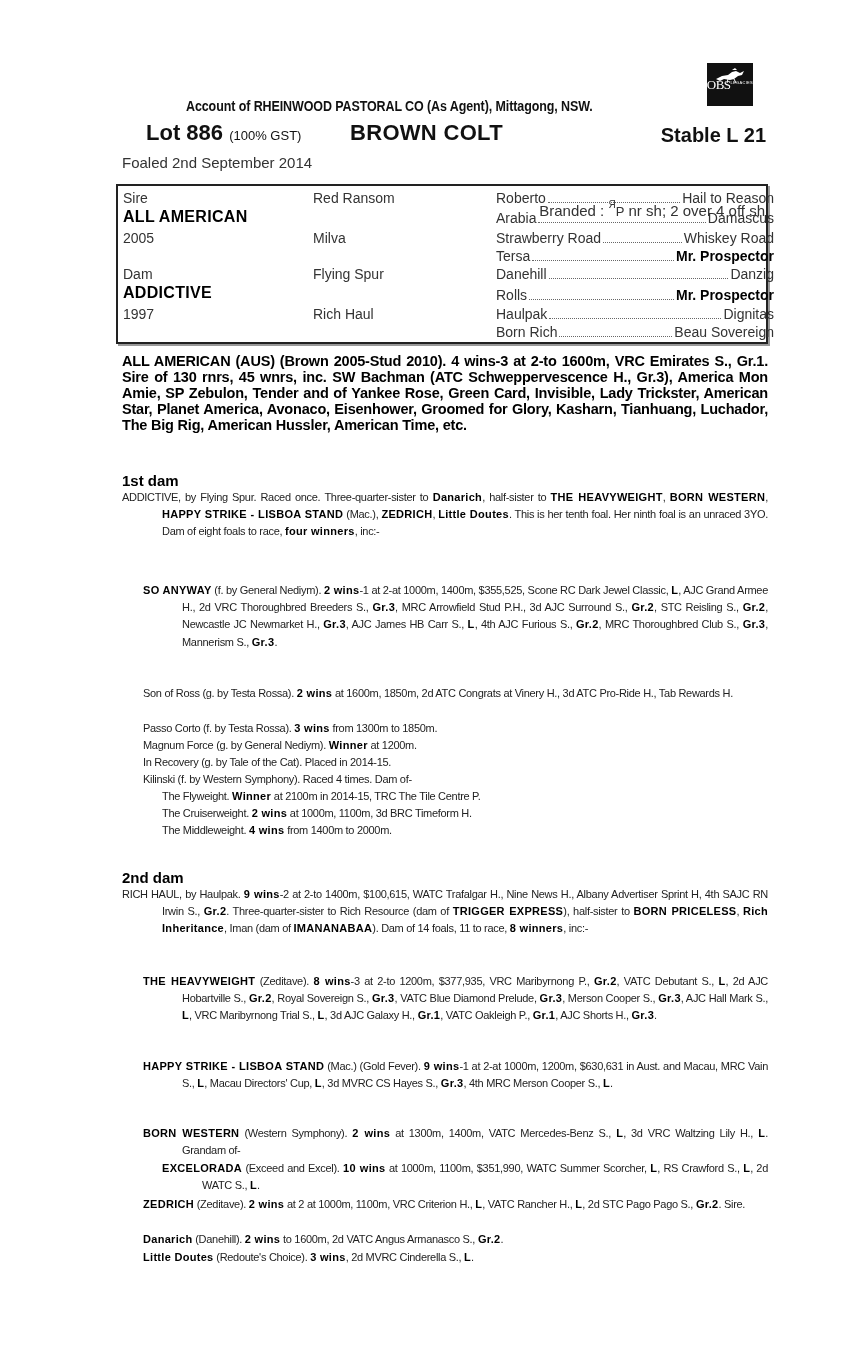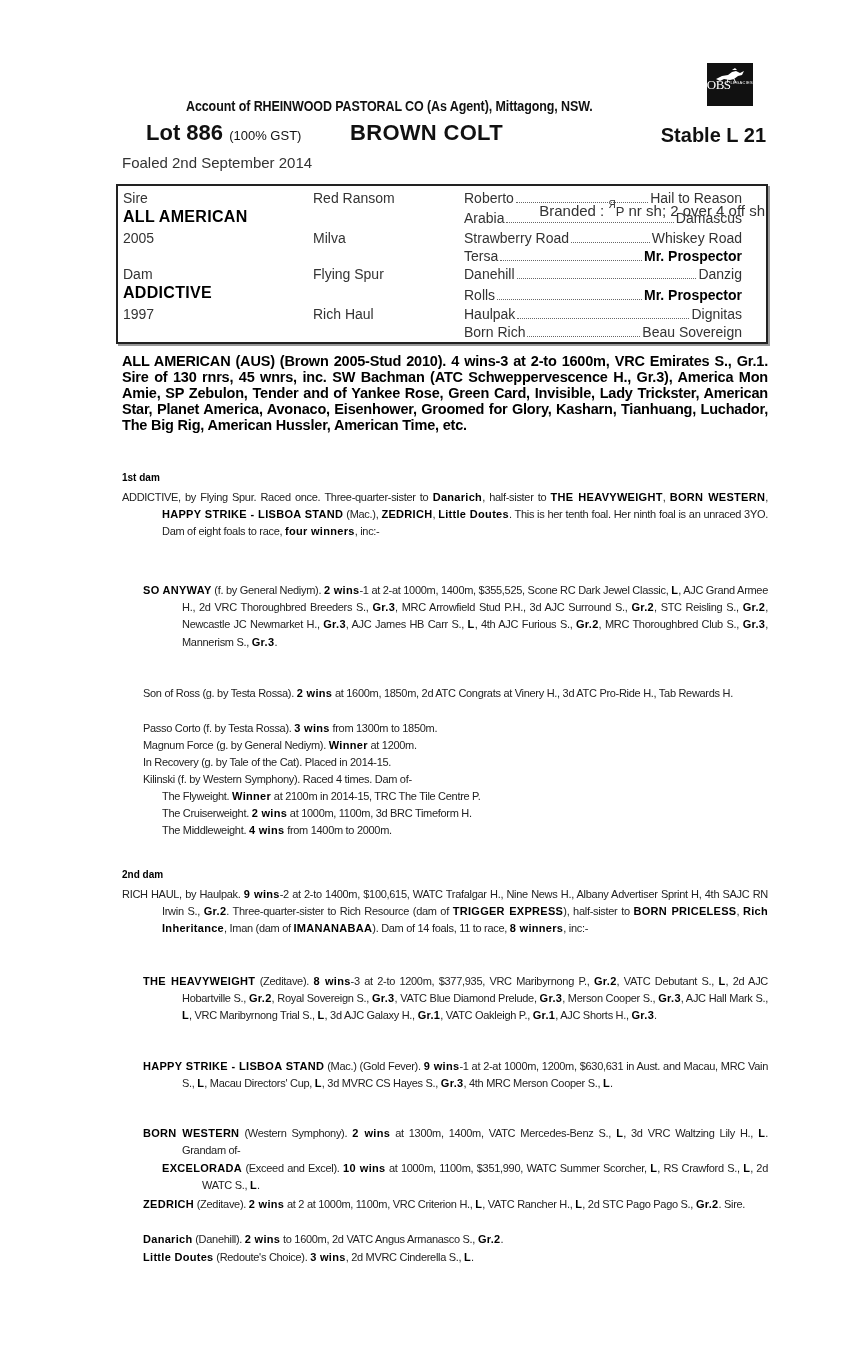--- a/index.html
+++ b/index.html
@@ -25,28 +25,28 @@
   .branded { position: absolute; right: 95px; top: 154px; font-size: 15px; color: #333; white-space: nowrap; margin-top: 48px; }
   .branded .brand-mark { font-size: 13px; position: relative; }
   .branded .brand-mark sup { font-size: 10px; position: relative; top: -3px; }
 
   .pedigree { position: absolute; left: 116px; top: 184px; width: 652px; height: 160px;
               border: 2px solid #222; box-shadow: 2px 2px 0 #999; box-sizing: border-box; }
   .ped-row { position: absolute; font-size: 14px; color: #333; white-space: nowrap; }
   .ped-row.bold { font-weight: 900; font-size: 16px; color: #000; letter-spacing: 0.3px; }
   .col1 { left: 5px; }
   .col2 { left: 195px; }
-  .col3 { left: 346px; width: 278px; display: flex; align-items: baseline; }
+  .col3 { left: 378px; width: 278px; display: flex; align-items: baseline; }
   .col3 .dots { flex: 1; border-bottom: 1.5px dotted #666; margin: 0 2px 3px 2px; }
   .col3 .right-bold { font-weight: bold; color: #000; }
 
   .sire-summary { position: absolute; left: 122px; top: 353px; width: 646px; font-size: 14.5px; font-weight: 900;
                   line-height: 16px; text-align: justify; color: #000; letter-spacing: -0.2px; }
 
-  .section-head { position: absolute; left: 122px; font-size: 10px; font-weight: 900; color: #000; }
+  .section-head { position: absolute; left: 122px; font-size: 15px; font-weight: 900; color: #000; }
   .para { position: absolute; font-size: 11px; line-height: 17.2px; color: #222; text-align: justify;
           letter-spacing: -0.3px; }
   .para b { font-weight: 900; color: #000; letter-spacing: 0.3px; }
   .lvl0 { left: 122px; width: 646px; padding-left: 40px; text-indent: -40px; box-sizing: border-box; }
   .lvl1 { left: 143px; width: 625px; padding-left: 39px; text-indent: -39px; box-sizing: border-box; }
   .lvl2 { left: 162px; width: 606px; padding-left: 20px; text-indent: -20px; box-sizing: border-box; }
   .lvl1b { left: 162px; width: 606px; padding-left: 40px; text-indent: -40px; box-sizing: border-box; }
 </style>
 </head>
 <body>

